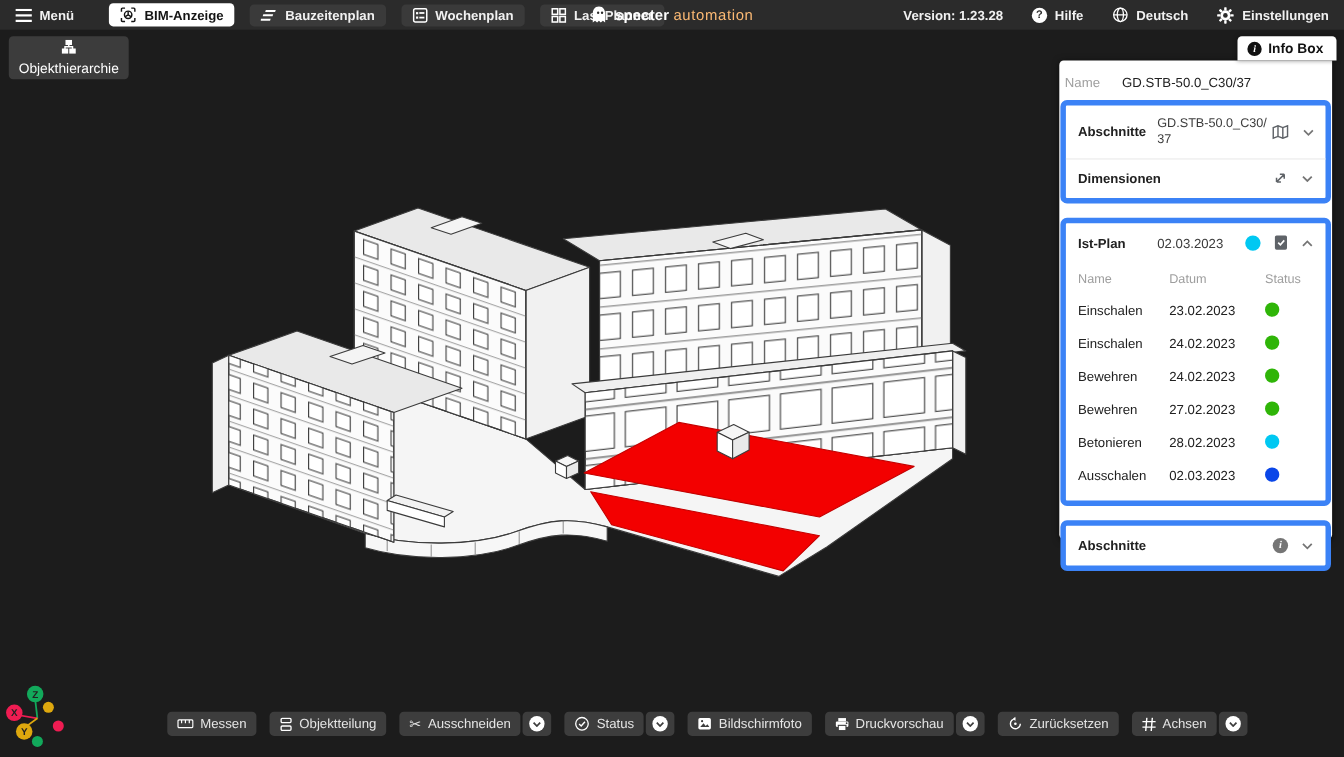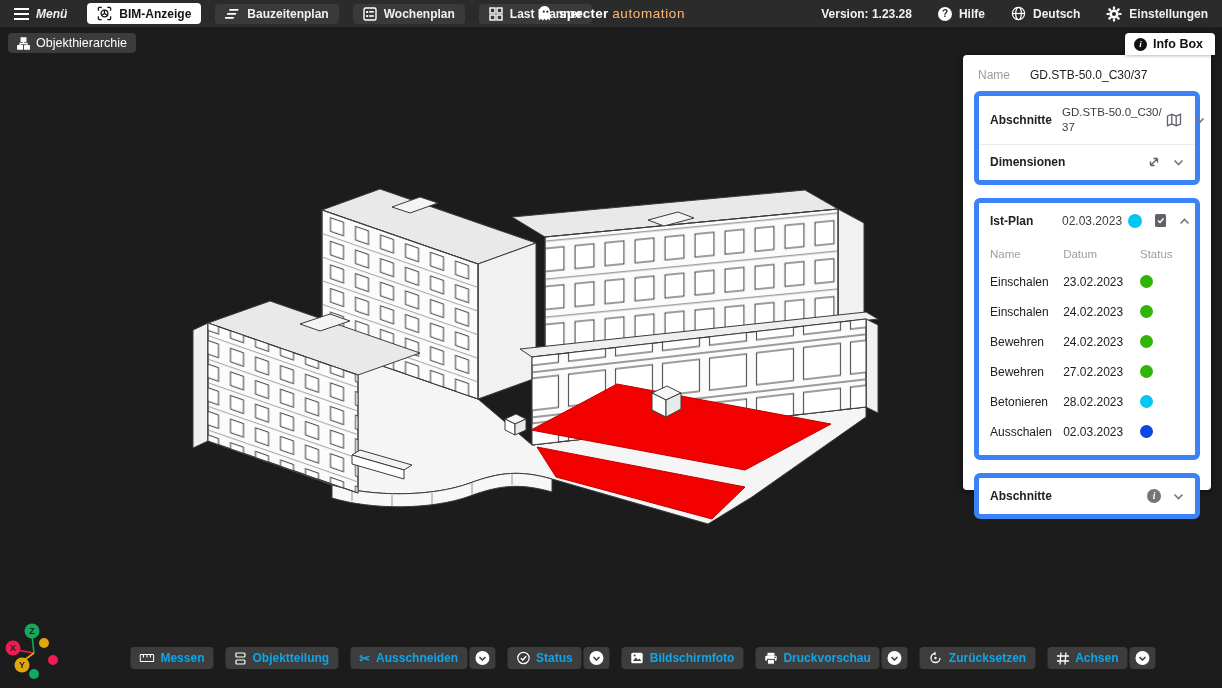--- a/index.html
+++ b/index.html
@@ -9,21 +9,21 @@
     background:#1c1c1c; font-family:"Liberation Sans", sans-serif;
     -webkit-font-smoothing:antialiased;
   }
   
   .topbar {
     position:absolute; top:0; left:0; right:0; height:27px;
     background:#2b2b2b; display:flex; align-items:center;
     padding:0 14px; color:#f1f1f1; font-size:12px; z-index:30;
   }
   .tb-item { display:flex; align-items:center; gap:7px; font-weight:700; }
-  .menu-item { margin-right:20px; cursor:pointer;font-style:italic; }
+  .menu-item { margin-right:32px; cursor:pointer; }
   .tb-tab {
     display:flex; align-items:center; gap:7px; background:#3a3a3a;
     border-radius:4px; padding:3px 10px; margin-right:14px; font-weight:700;
     cursor:pointer; white-space:nowrap;
   }
   .tb-tab.active { background:#ffffff; color:#141414; }
   .logo { position:absolute; left:50%; transform:translateX(-50%);
     display:flex; align-items:center; gap:7px; font-size:13.5px; }
   .logo .bold { font-weight:700; color:#fff; letter-spacing:.2px; }
   .logo .light { font-weight:400; color:#fdba74; letter-spacing:.6px; }
@@ -32,35 +32,35 @@
   .version { font-weight:700; cursor:default; }
   .help-circle { width:14px; height:14px; border-radius:50%; background:#fff;
     color:#2b2b2b; font-size:10px; font-weight:700; display:flex;
     align-items:center; justify-content:center; }
   
   .viewer { position:absolute; top:27px; left:0; width:1222px; height:661px; background:#1c1c1c; }
   .model-svg { position:absolute; top:0; left:0; }
   .obj-hier {
     position:absolute; top:6px; left:8px; display:flex; align-items:center; gap:6px;
     background:rgba(62,62,62,.95); color:#fff; font-size:12.5px; border-radius:4px;
-    padding:3px 9px; cursor:pointer; z-index:10;
+    padding:3px 9px; cursor:pointer; z-index:10;flex-direction:column;
   }
   
   .infobox-tab {
     position:absolute; top:6px; right:7px; z-index:12; display:flex; align-items:center; gap:6px;
     background:#fff; color:#111; font-size:12.5px; font-weight:700;
     border-radius:4px 4px 0 0; padding:4px 12px 4px 9px; cursor:pointer;
     box-shadow:0 0 4px rgba(0,0,0,.4);
   }
   .i-circle { width:13px; height:13px; border-radius:50%; background:#111; color:#fff;
     font-size:9px; font-weight:700; display:flex; align-items:center; justify-content:center;
     font-family:"Liberation Serif", serif; font-style:italic; }
   .panel {
     position:absolute; top:28px; right:11px; width:248px; height:435px; z-index:11;
-    background:#fff; border-radius:4px 0 4px 4px; padding:10px 11px;
+    background:#fff; border-radius:4px 0 4px 4px; padding:10px 1px;
     box-shadow:0 1px 6px rgba(0,0,0,.5); color:#212121; font-size:12px;
   }
   .name-row { display:flex; align-items:baseline; padding:3px 4px 9px; }
   .name-row .lbl { color:#9e9e9e; width:52px; }
   .name-row .val { color:#212121; }
   .card { border:5px solid #3b82f6; border-radius:6px; margin-bottom:13px; background:#fff; }
   .crow { display:flex; align-items:center; padding:9px 11px; min-height:36px; }
   .crow + .crow { border-top:1px solid #eaeaea; }
   .crow .clbl { font-weight:700; color:#212121; width:72px; flex:none; }
   .crow .cval { color:#3c3c3c; flex:1; }
@@ -79,22 +79,22 @@
   .info-grey { width:14px; height:14px; border-radius:50%; background:#757575; color:#fff;
     font-size:9.5px; font-weight:700; display:flex; align-items:center; justify-content:center;
     font-family:"Liberation Serif", serif; font-style:italic; }
   
   .toolbar {
     position:absolute; top:620px; left:643px; transform:translateX(-50%);
     display:flex; gap:12px; z-index:10; align-items:center;
   }
   .btn-group { display:flex; gap:2px; }
   .tool-btn {
-    display:flex; align-items:center; gap:6px; background:#3d3d3d; color:#0ea5e9;
-    font-size:12px; border-radius:4px; padding:0 9px; height:22px; cursor:pointer; white-space:nowrap;font-weight:bold;
+    display:flex; align-items:center; gap:6px; background:#3d3d3d; color:#e5e5e5;
+    font-size:12px; border-radius:4px; padding:0 9px; height:22px; cursor:pointer; white-space:nowrap;
   }
   .dd-btn { display:flex; align-items:center; justify-content:center; background:#3d3d3d;
     border-radius:4px; width:26px; height:22px; cursor:pointer; }
   .dd-circle { width:14px; height:14px; border-radius:50%; background:#fff;
     display:flex; align-items:center; justify-content:center; }
   .scissors { font-size:13px; line-height:1; }
   
   .gizmo { position:absolute; left:2px; top:578px; z-index:9; }
   .gizmo text { font-size:9px; font-weight:700; fill:#222; }
 </style>

